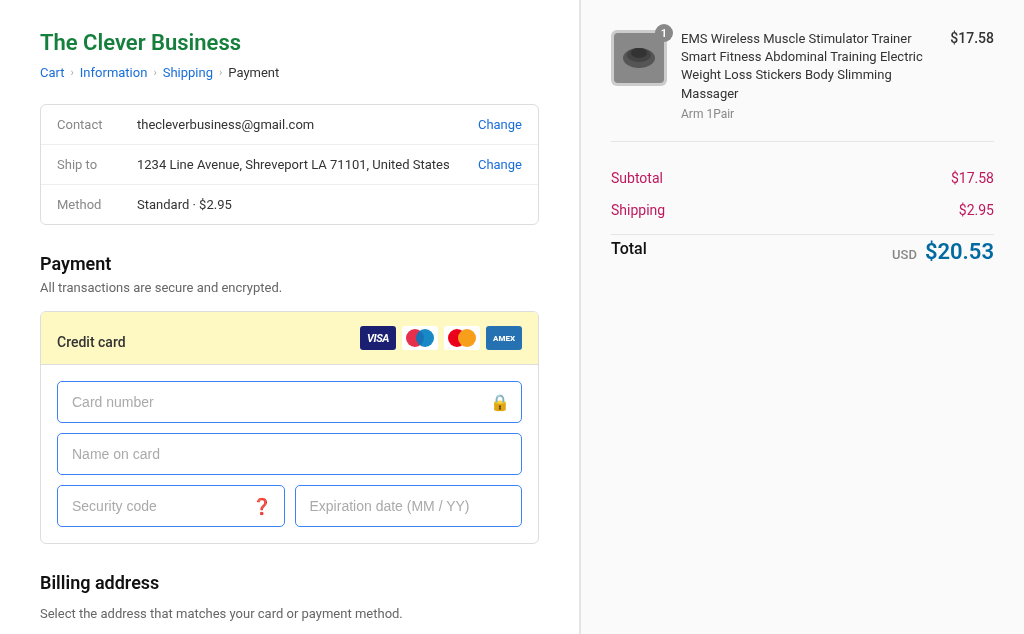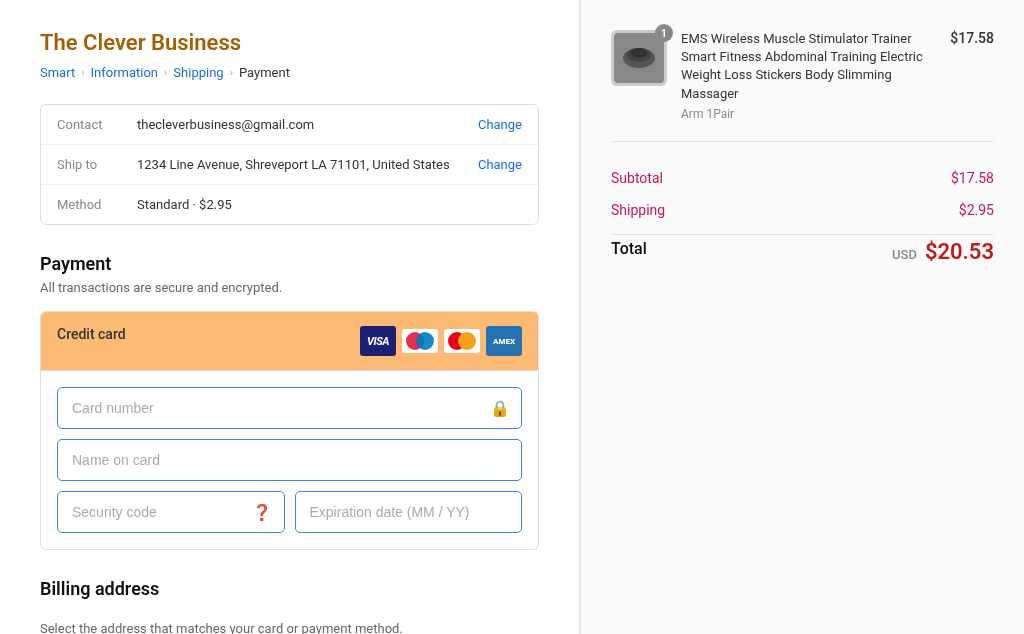--- a/index.html
+++ b/index.html
@@ -18,21 +18,21 @@
     }
     .right-panel {
       flex: 1;
       padding: 30px 30px;
       background: #fafafa;
       border-left: 1px solid #e5e5e5;
     }
     .store-name {
       font-size: 22px;
       font-weight: 600;
-      color: #a16207;
+      color: #15803d;
       margin-bottom: 10px;
     }
     .breadcrumb {
       display: flex;
       align-items: center;
       gap: 6px;
       font-size: 13px;
       margin-bottom: 24px;
       color: #888;
     }
@@ -92,39 +92,39 @@
       margin-bottom: 16px;
     }
     .payment-box {
       border: 1px solid #ddd;
       border-radius: 6px;
       overflow: hidden;
       margin-bottom: 28px;
     }
     .payment-header {
       display: flex;
-      align-items: flex-start;
+      align-items: flex-end;
       justify-content: space-between;
       padding: 14px 16px;
-      background: #fdba74;
+      background: #fef9c3;
       border-bottom: 1px solid #ddd;
     }
     .credit-card-label {
       font-size: 14px;
       font-weight: 500;
       color: #333;
     }
     .card-icons {
       display: flex;
       gap: 6px;
       align-items: center;
     }
     .card-icon {
       width: 36px;
-      height: 30px;
+      height: 24px;
       border-radius: 3px;
       display: flex;
       align-items: center;
       justify-content: center;
       font-size: 9px;
       font-weight: 700;
     }
     .card-visa {
       background: #1a1f71;
       color: #fff;
@@ -184,21 +184,21 @@
       display: flex;
       gap: 10px;
     }
     .expiry-security-row .field-wrapper {
       flex: 1;
     }
     .billing-title {
       font-size: 18px;
       font-weight: 600;
       color: #111;
-      margin-bottom: 22px;
+      margin-bottom: 13px;
     }
     .billing-subtitle {
       font-size: 13px;
       color: #666;
     }
 
     
     .order-item {
       display: flex;
       align-items: flex-start;
@@ -269,21 +269,21 @@
       border-top: 1px solid #e5e5e5;
       margin-top: 8px;
       padding-top: 4px;
       font-size: 16px;
       color: #111;
       font-weight: 500;
     }
     .grand-total-price {
       font-size: 22px;
       font-weight: 600;
-      color: #b91c1c;
+      color: #0369a1;
     }
     .grand-total-currency {
       font-size: 13px;
       color: #888;
       margin-right: 4px;
     }
 
     
     .maestro-circle-left {
       width: 18px; height: 18px;
@@ -317,21 +317,21 @@
       left: 14px; top: 3px;
     }
   </style>
 </head>
 <body>
 
 <div class="left-panel">
   <div class="store-name">The Clever Business</div>
 
   <nav class="breadcrumb">
-    <a class="bc-link">Smart</a>
+    <a class="bc-link">Cart</a>
     <span class="bc-sep">›</span>
     <a class="bc-link">Information</a>
     <span class="bc-sep">›</span>
     <a class="bc-link">Shipping</a>
     <span class="bc-sep">›</span>
     <span class="bc-active">Payment</span>
   </nav>
 
   <div class="info-box">
     <div class="info-row">

